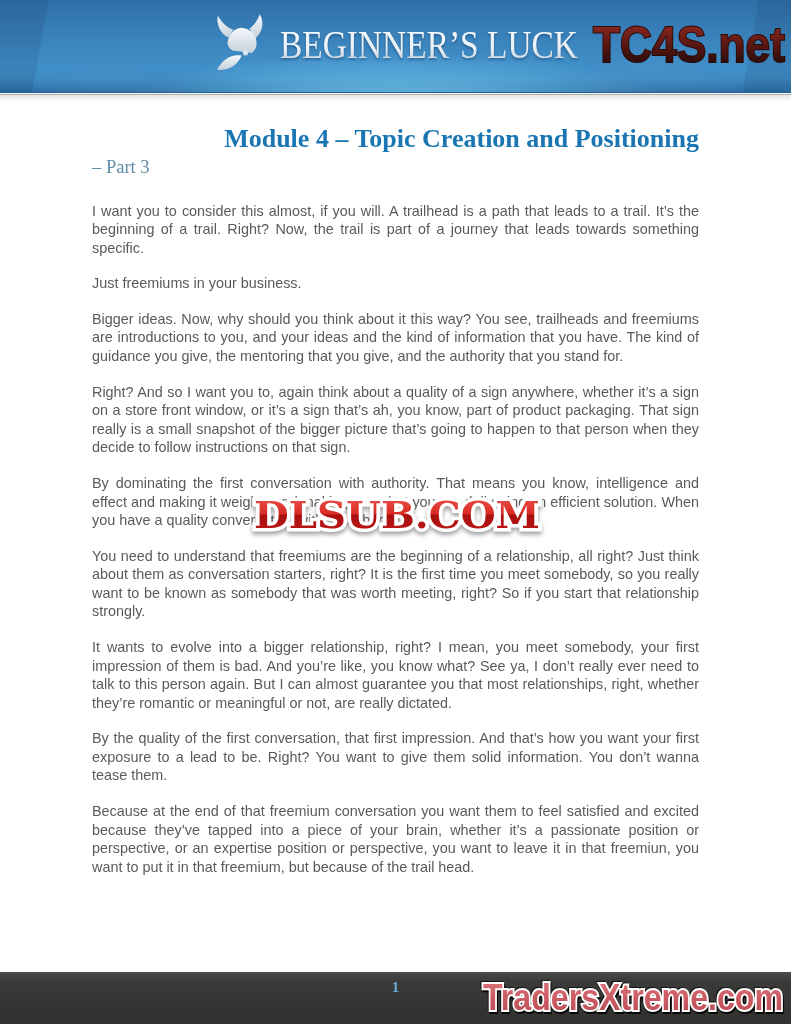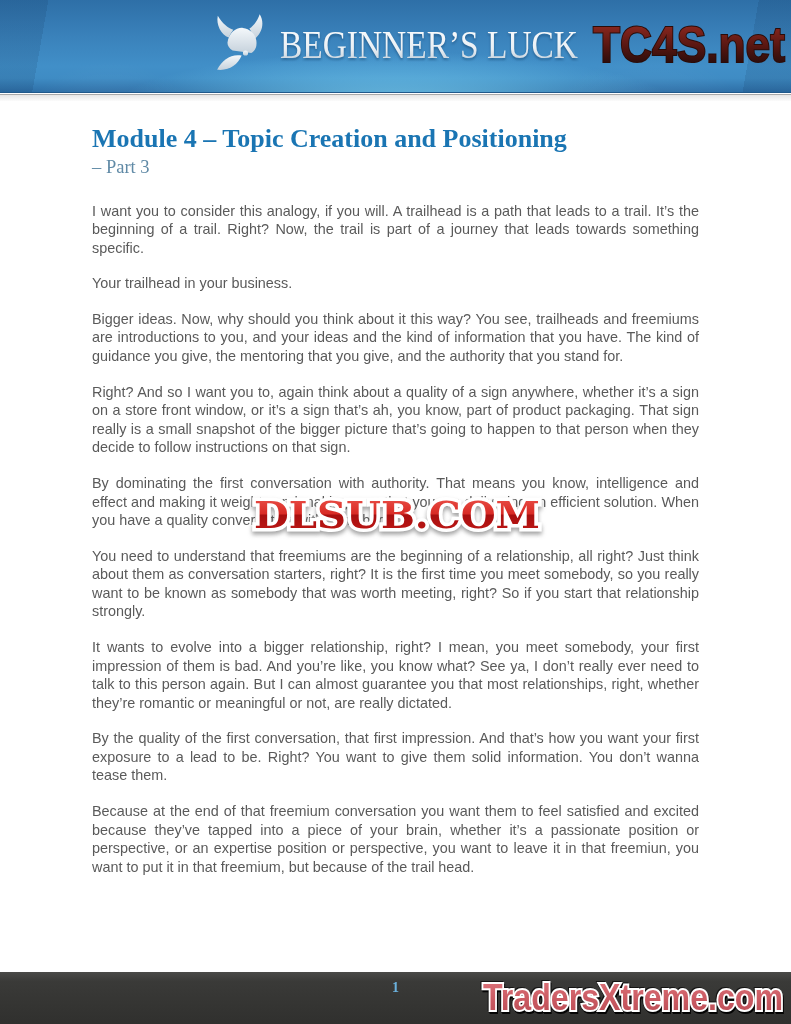--- a/index.html
+++ b/index.html
@@ -63,20 +63,21 @@
     top: 101px; left: 92px;
     width: 607px;
   }
   .doc-title {
     margin-top: 24px;
     font-family: "Liberation Serif", serif;
     font-weight: 600;
     font-size: 26px;
     line-height: 1.1;
     color: #1a75b3;
+    text-align: right;
   }
   .doc-subtitle {
     font-family: "Liberation Serif", serif;
     font-weight: 400;
     font-size: 18.5px;
     color: #608aa6;
     margin-top: 3px;
     margin-bottom: 24px;
   }
   .body-text p {
@@ -170,22 +171,22 @@
       </defs>
       <text x="2" y="46" font-family="Liberation Sans, sans-serif" font-size="50" font-weight="bold" fill="url(#g-tc4s)" stroke="#2a0c09" stroke-width="2" paint-order="stroke" textLength="192" lengthAdjust="spacingAndGlyphs">TC4S.net</text>
     </svg>
   </div>
 
   <div class="content">
     <h1 class="doc-title">Module 4 – Topic Creation and Positioning</h1>
     <div class="doc-subtitle">– Part 3</div>
 
     <div class="body-text">
-      <p>I want you to consider this analogy, if you will. A trailhead is a path that leads to a trail. It’s the beginning of a trail. Right? Now, the trail is part of a journey that leads towards something specific.</p>
-      <p>Your trailhead in your business.</p>
+      <p>I want you to consider this almost, if you will. A trailhead is a path that leads to a trail. It’s the beginning of a trail. Right? Now, the trail is part of a journey that leads towards something specific.</p>
+      <p>Just freemiums in your business.</p>
       <p>Bigger ideas. Now, why should you think about it this way? You see, trailheads and freemiums are introductions to you, and your ideas and the kind of information that you have. The kind of guidance you give, the mentoring that you give, and the authority that you stand for.</p>
       <p>Right? And so I want you to, again think about a quality of a sign anywhere, whether it’s a sign on a store front window, or it’s a sign that’s ah, you know, part of product packaging. That sign really is a small snapshot of the bigger picture that’s going to happen to that person when they decide to follow instructions on that sign.</p>
       <p>By dominating the first conversation with authority. That means you know, intelligence and effect and making it weighty and making sure that you are delivering an efficient solution. When you have a quality conversation with somebody.</p>
       <p>You need to understand that freemiums are the beginning of a relationship, all right? Just think about them as conversation starters, right? It is the first time you meet somebody, so you really want to be known as somebody that was worth meeting, right? So if you start that relationship strongly.</p>
       <p>It wants to evolve into a bigger relationship, right? I mean, you meet somebody, your first impression of them is bad. And you’re like, you know what? See ya, I don’t really ever need to talk to this person again. But I can almost guarantee you that most relationships, right, whether they’re romantic or meaningful or not, are really dictated.</p>
       <p>By the quality of the first conversation, that first impression. And that’s how you want your first exposure to a lead to be. Right? You want to give them solid information. You don’t wanna tease them.</p>
       <p>Because at the end of that freemium conversation you want them to feel satisfied and excited because they’ve tapped into a piece of your brain, whether it’s a passionate position or perspective, or an expertise position or perspective, you want to leave it in that freemiun, you want to put it in that freemium, but because of the trail head.</p>
     </div>
   </div>
 

